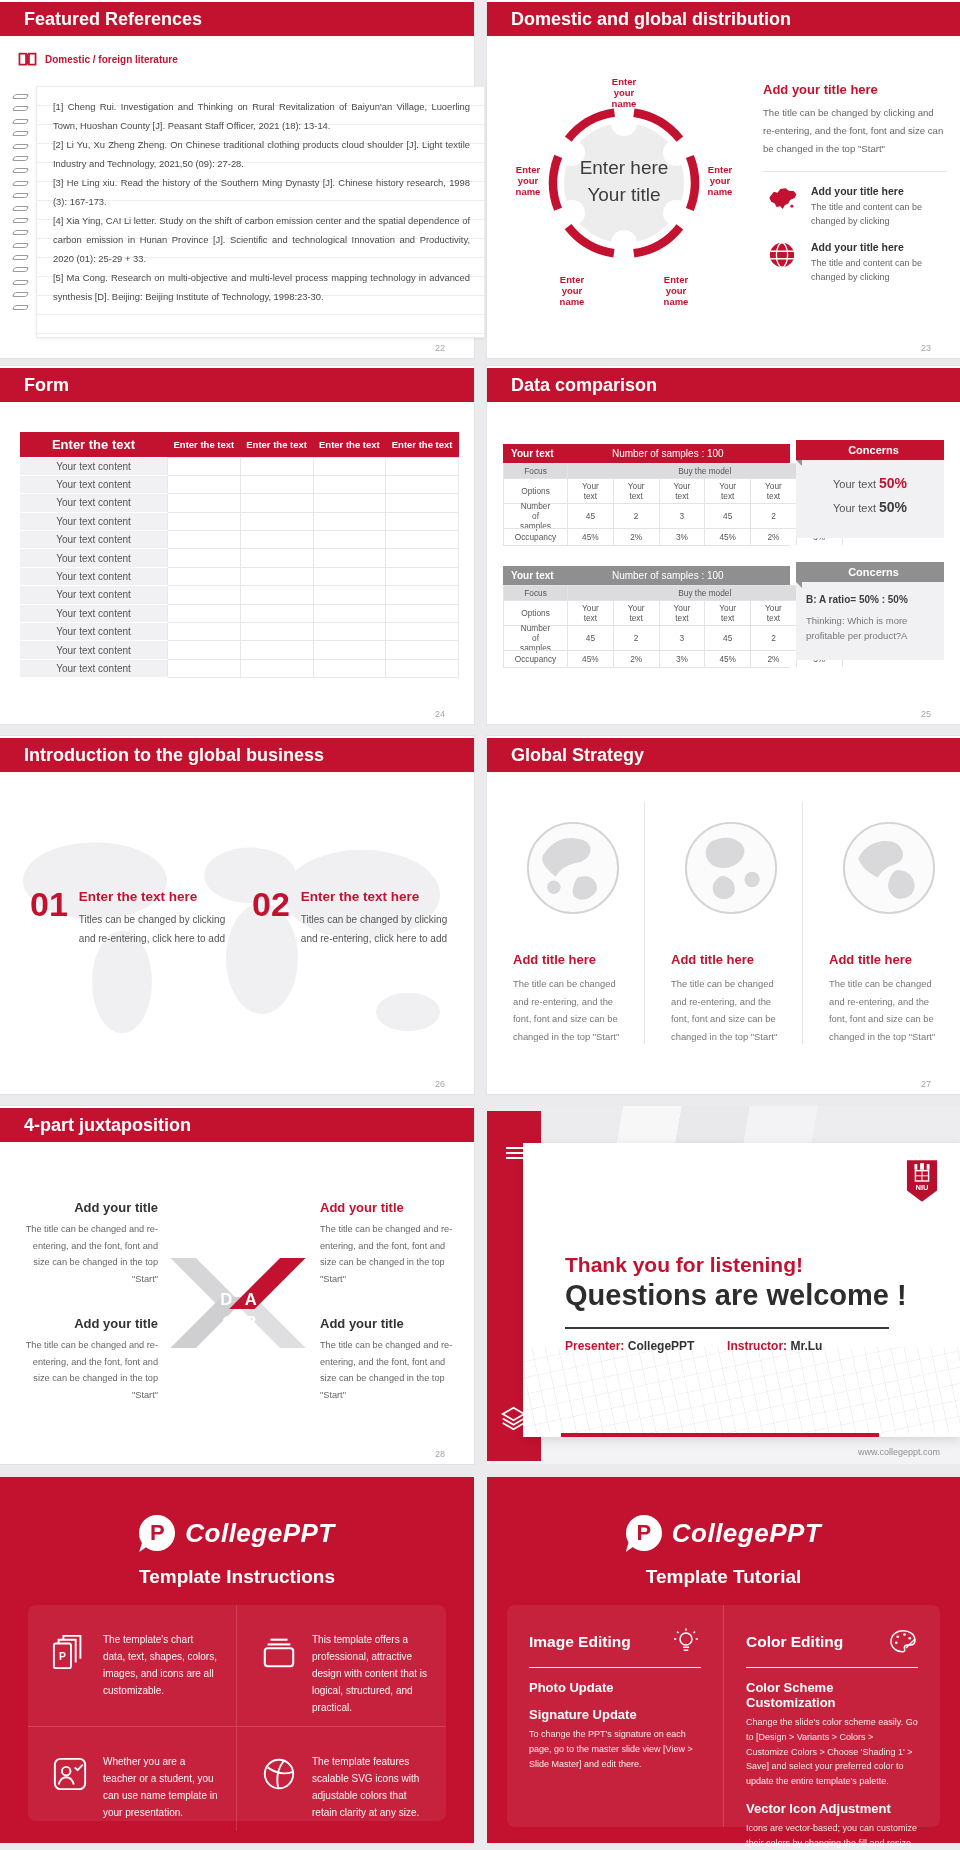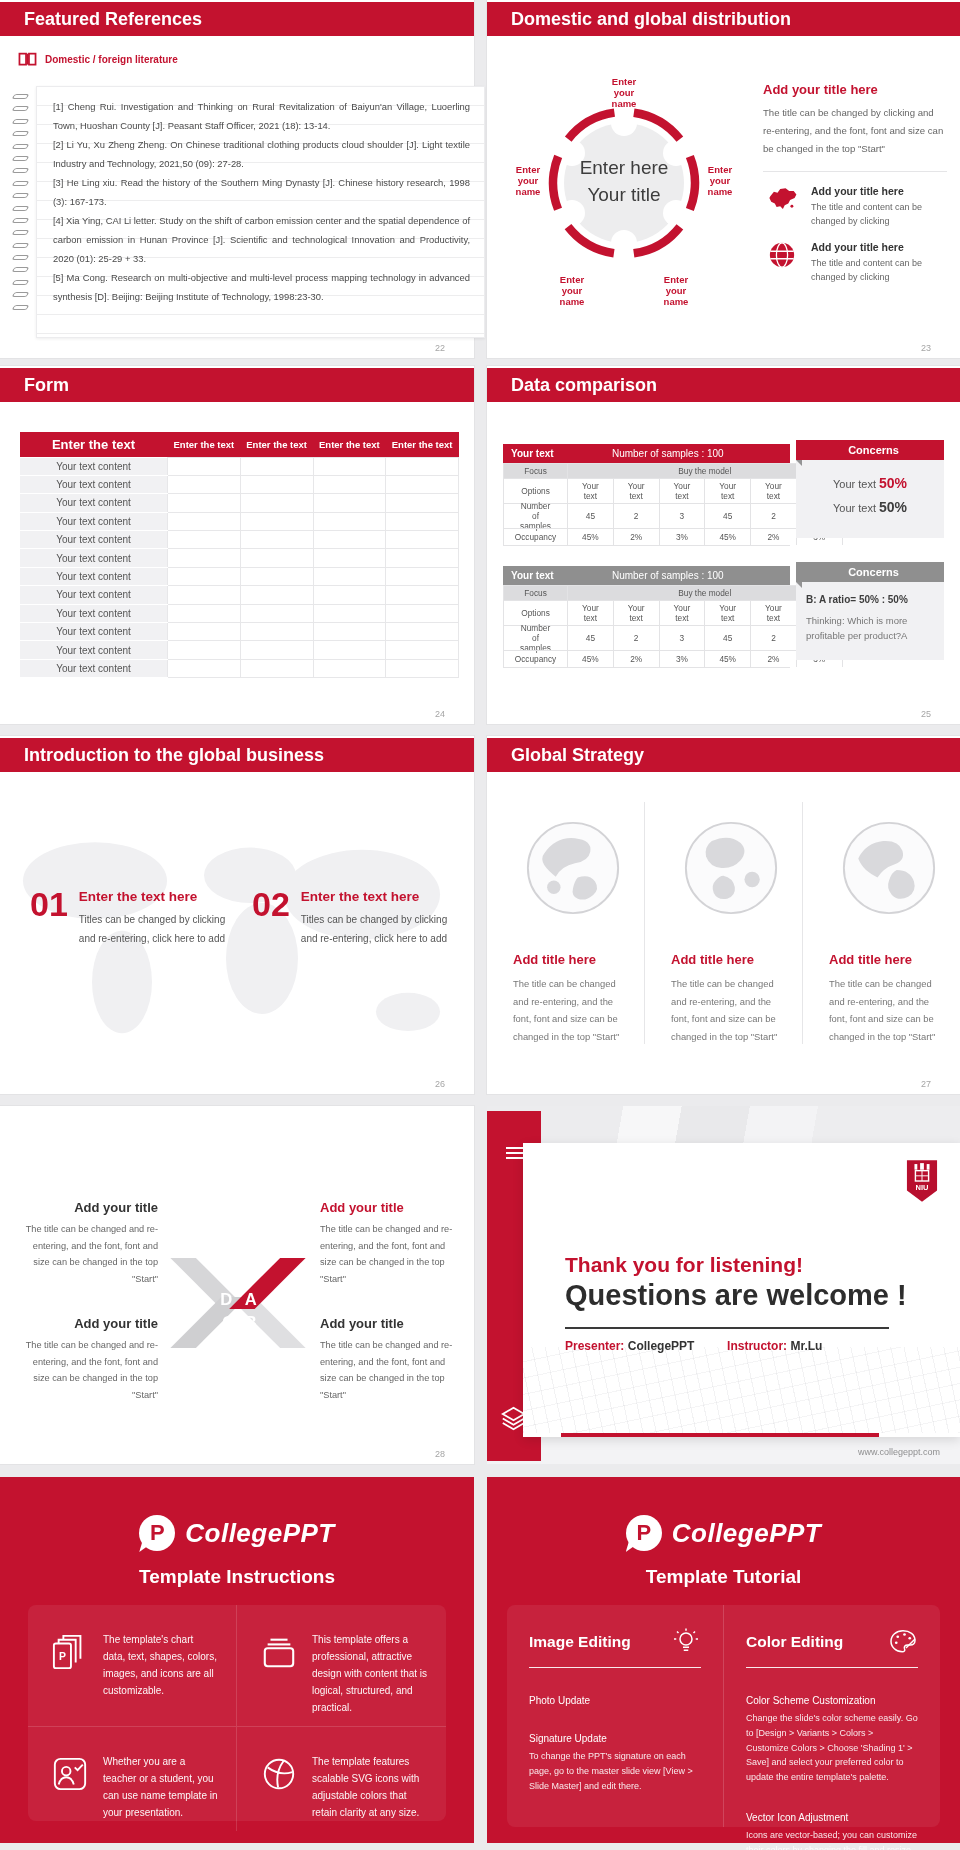--- a/index.html
+++ b/index.html
@@ -139,21 +139,21 @@
   .iq.bb{border-bottom:1px solid rgba(255,255,255,.14);}
   .iq svg{flex:0 0 auto;margin-top:2px;}
   .iq p{font-size:10px;line-height:17px;color:rgba(255,255,255,.96);}
   .tpanel{position:absolute;left:20px;right:20px;top:128px;bottom:16px;background:rgba(255,255,255,.07);
           border-radius:8px;display:flex;}
   .tcol{flex:1;padding:22px 22px 10px;}
   .tcol+.tcol{border-left:1px solid rgba(255,255,255,.16);}
   .thead{display:flex;align-items:center;justify-content:space-between;}
   .thead h3{font-size:15.5px;font-weight:bold;}
   .trule{height:0;border-top:1.5px solid rgba(255,255,255,.9);margin:10px 0 2px;}
-  .tblock h4{font-size:10px;font-weight:normal;margin-top:27px;}
+  .tblock h4{font-size:13px;font-weight:bold;margin-top:12px;}
   .tblock p{font-size:9px;line-height:14.8px;color:rgba(255,255,255,.9);margin-top:5px;}
 </style>
 </head>
 <body>
 
 <div class="page">
 
   <section class="slide" style="top:0">
     <header class="hbar">
       <span>Featured References</span>
@@ -526,20 +526,23 @@
           <path d="M58 52 q14 0 18 12 q3 10 -6 16 q-10 5 -17 -2 q-6 -7 -3 -15 q3 -9 8 -11z"></path>
         </g>
       </svg>
       <h4>Add title here</h4>
       <p>The title can be changed and re-entering, and the font, font and size can be changed in the top "Start"</p>
     </div>
     <span class="pagenum">27</span>
   </section>
 
   <section class="slide" style="top:1106px">
+    <header class="hbar">
+      <span>4-part juxtaposition</span>
+    </header>
     <div class="jx r j1">
       <h4>Add your title</h4>
       <p>The title can be changed and re-entering, and the font, font and size can be changed in the top "Start"</p>
     </div>
     <div class="jx redt j2">
       <h4>Add your title</h4>
       <p>The title can be changed and re-entering, and the font, font and size can be changed in the top "Start"</p>
     </div>
     <div class="jx r j3">
       <h4>Add your title</h4>

